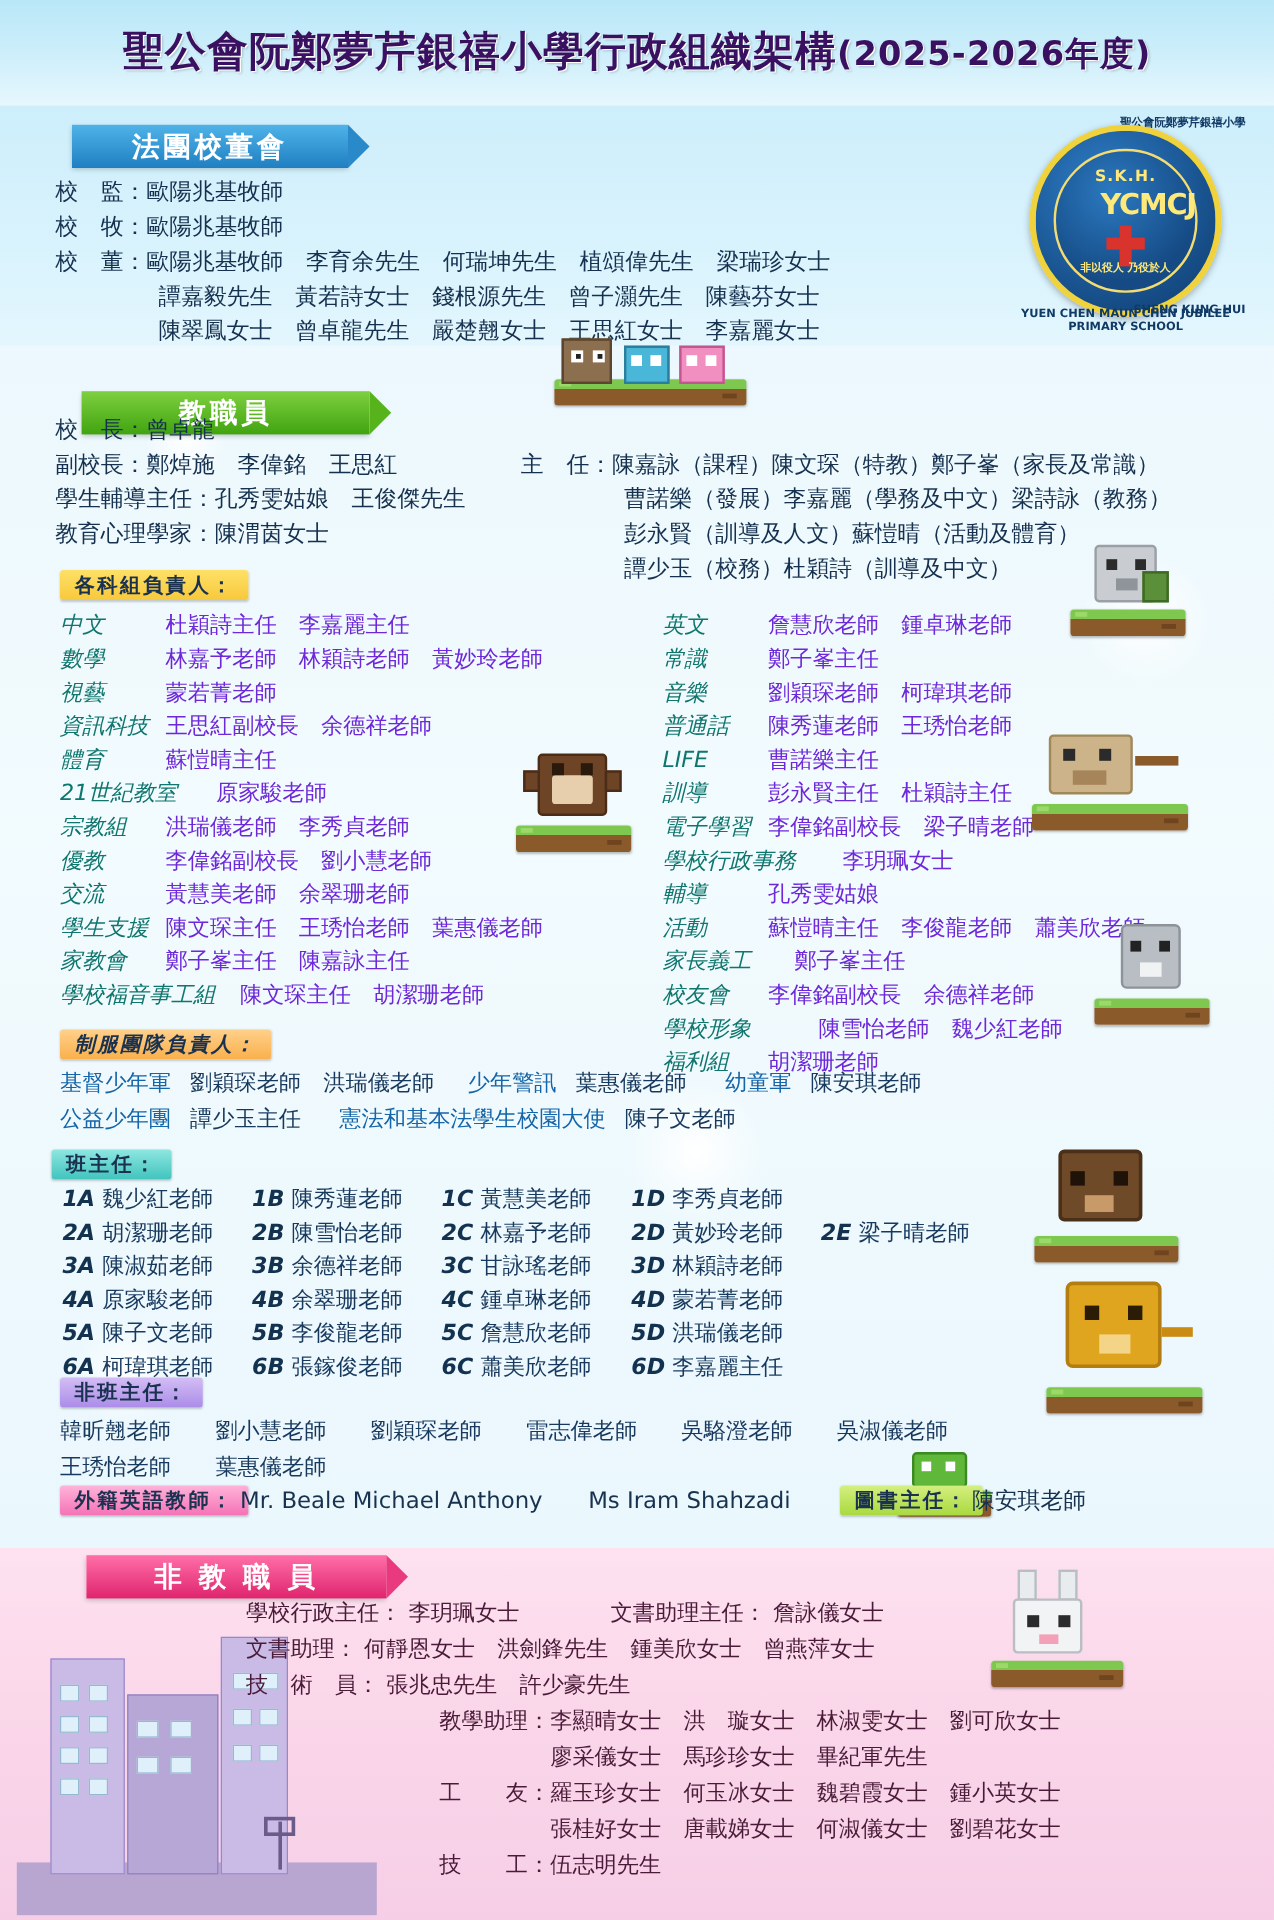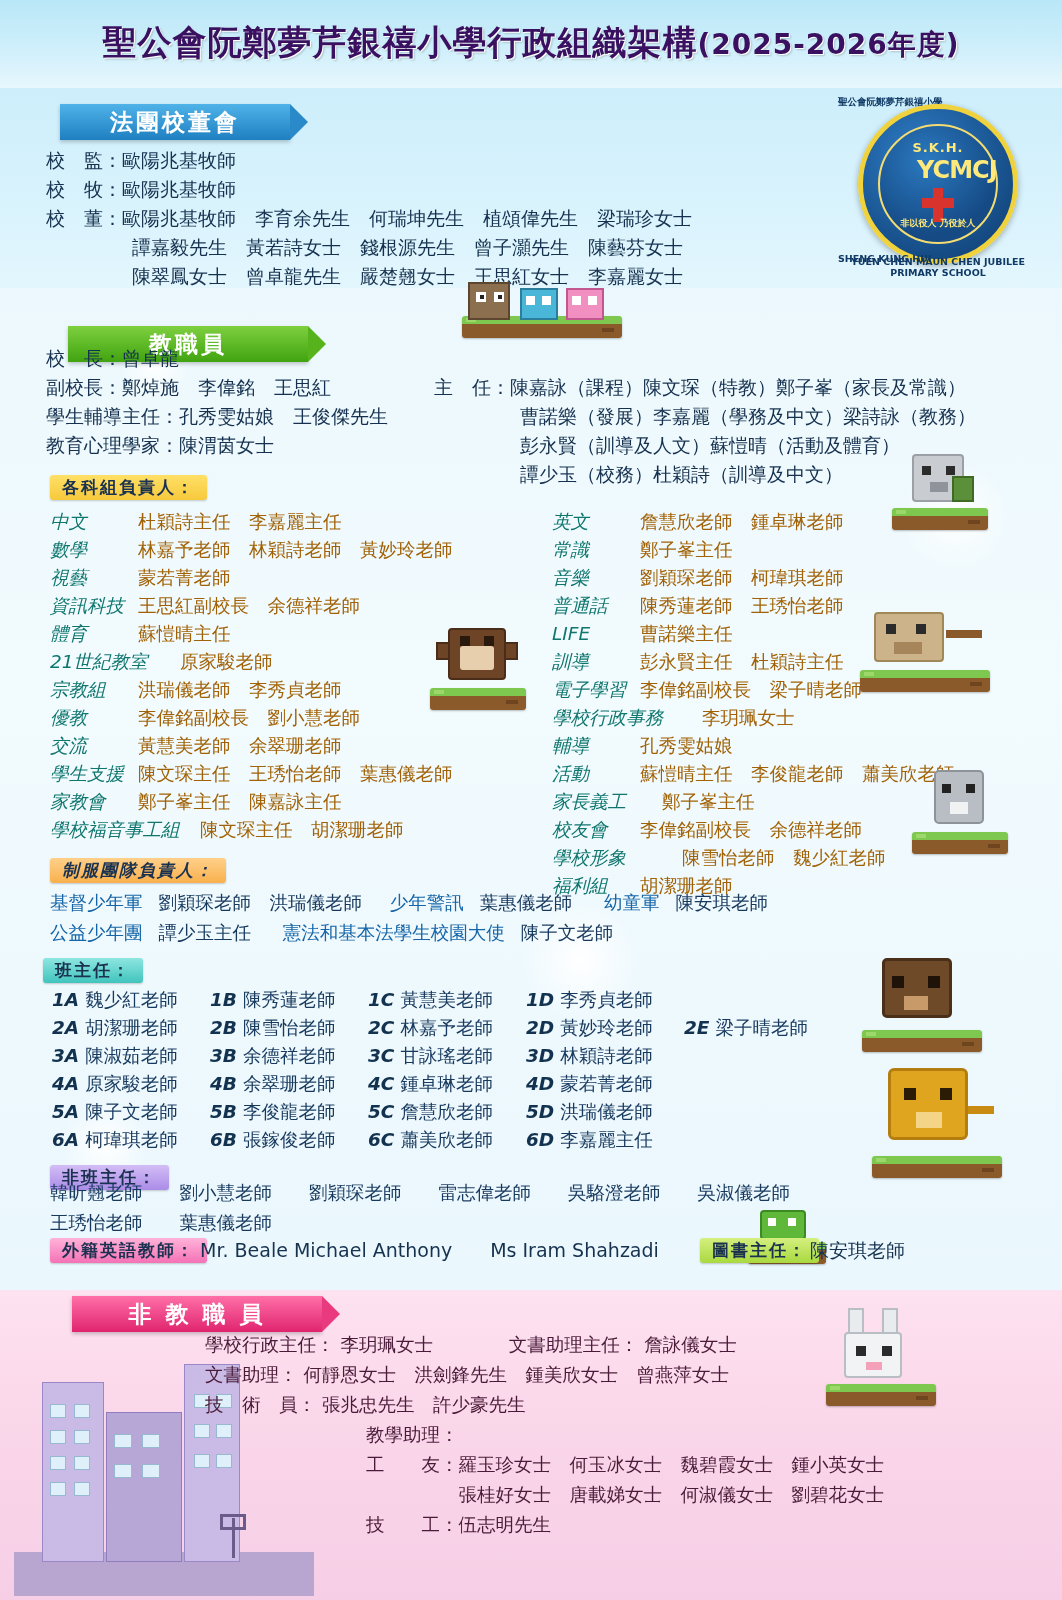--- a/index.html
+++ b/index.html
@@ -60,47 +60,47 @@
     position:absolute; left:40px; top:28px; width:120px; height:120px; border-radius:50%;
     border:2px solid #f3dc72;
     background:radial-gradient(circle at 40% 30%, #2b79c0 0%, #154a84 70%);
     color:#ffe97a; font-weight:bold; text-align:center;
   }
   .crest .skh { position:absolute; left:0; right:0; top:14px; font-size:13px; letter-spacing:1px; color:#ffe97a; }
   .crest .mono { position:absolute; left:0; right:0; top:30px; font-size:24px; color:#ffe97a; letter-spacing:-1px;padding-left:37px;}
   .crest .cross { position:absolute; left:50%; top:62px; transform:translateX(-50%); width:10px; height:34px; background:#d8332c; }
   .crest .cross:before { content:""; position:absolute; left:-11px; top:10px; width:32px; height:10px; background:#d8332c; }
   .crest .motto { position:absolute; left:0; right:0; bottom:12px; font-size:9px; color:#ffe97a; }
-  .crest .arcTopTxt, .crest .arcBotTxt { position:absolute; width:200px; text-align:left; font-size:9.5px; color:#103a66; font-weight:bold; }
+  .crest .arcTopTxt, .crest .arcBotTxt { position:absolute; width:200px; text-align:right; font-size:9.5px; color:#103a66; font-weight:bold; }
   .crest .arcTopTxt { top:0px; left:0; }
   .crest .arcBotTxt { bottom:22px; left:0; }
   .crest .arcBotTxt2 { position:absolute; bottom:8px; left:0; width:200px; text-align:center; font-size:9.5px; color:#103a66; font-weight:bold; }
 
   
   .blk { position:absolute; color:#15314f; font-size:19px; line-height:29px; }
   .row { display:flex; }
   .row .k { white-space:pre; }
 
   
   .pill {
     position:absolute; height:25px; padding:0 12px 0 12px; display:flex; align-items:center;
     color:#1a3250; font-weight:bold; font-size:17px; letter-spacing:2px;
     border-radius:3px; box-shadow:0 1px 2px rgba(0,0,0,.2);
   }
   .pill.yellow { background:linear-gradient(180deg,#ffe066,#f7c93c); }
   .pill.orange { background:linear-gradient(180deg,#ffd08a,#f9b04c);font-style:italic; }
   .pill.teal   { background:linear-gradient(180deg,#8ee6e0,#40c4bd); }
-  .pill.purple { background:linear-gradient(180deg,#d3bdf5,#ab8ce8);margin-top:17px; }
+  .pill.purple { background:linear-gradient(180deg,#d3bdf5,#ab8ce8); }
   .pill.lime   { background:linear-gradient(180deg,#d4ef7f,#a9d93f); }
   .pill.mag    { background:linear-gradient(180deg,#ffb3d9,#f472b6); }
 
   .tbl { position:absolute; font-size:18.5px; line-height:28px; color:#1b3a5c; }
   .tbl .r { display:flex; }
   .tbl .subj { width:88px; color:#0f766e;font-style:italic; }
-  .tbl .ppl { color:#a16207; }
+  .tbl .ppl { color:#6d28d9; }
 
   .clsrow { display:flex; font-size:18.5px; line-height:28px; color:#17395e; }
   .clsrow .cell { width:158px; }
   .clsrow .cls { font-style:italic; font-weight:bold; margin-right:6px; color:#12324f; }
 
   .nb { position:absolute; font-size:18.5px; line-height:30px; color:#17395e; }
 
   .foreign { position:absolute; display:flex; align-items:center; gap:10px; }
   .foreign .val { font-size:19px; color:#16324f; }
 
@@ -547,20 +547,24 @@
   </div>
   <div>
     <span class="k">技　術　員：</span>
     <span>張兆忠先生　許少豪先生</span>
   </div>
 </div>
 
 <div class="ns" style="left:366px; top:1420px; width:660px;">
   <div style="display:flex;">
     <span class="k">教學助理：</span>
+    <span>
+      <span style="display:block;">李顯晴女士　洪　璇女士　林淑雯女士　劉可欣女士</span>
+      <span style="display:block;">廖采儀女士　馬珍珍女士　畢紀軍先生</span>
+    </span>
   </div>
   <div style="display:flex;">
     <span class="k">工　　友：</span>
     <span>
       <span style="display:block;">羅玉珍女士　何玉冰女士　魏碧霞女士　鍾小英女士</span>
       <span style="display:block;">張桂好女士　唐載娣女士　何淑儀女士　劉碧花女士</span>
     </span>
   </div>
   <div style="display:flex;">
     <span class="k">技　　工：</span>

